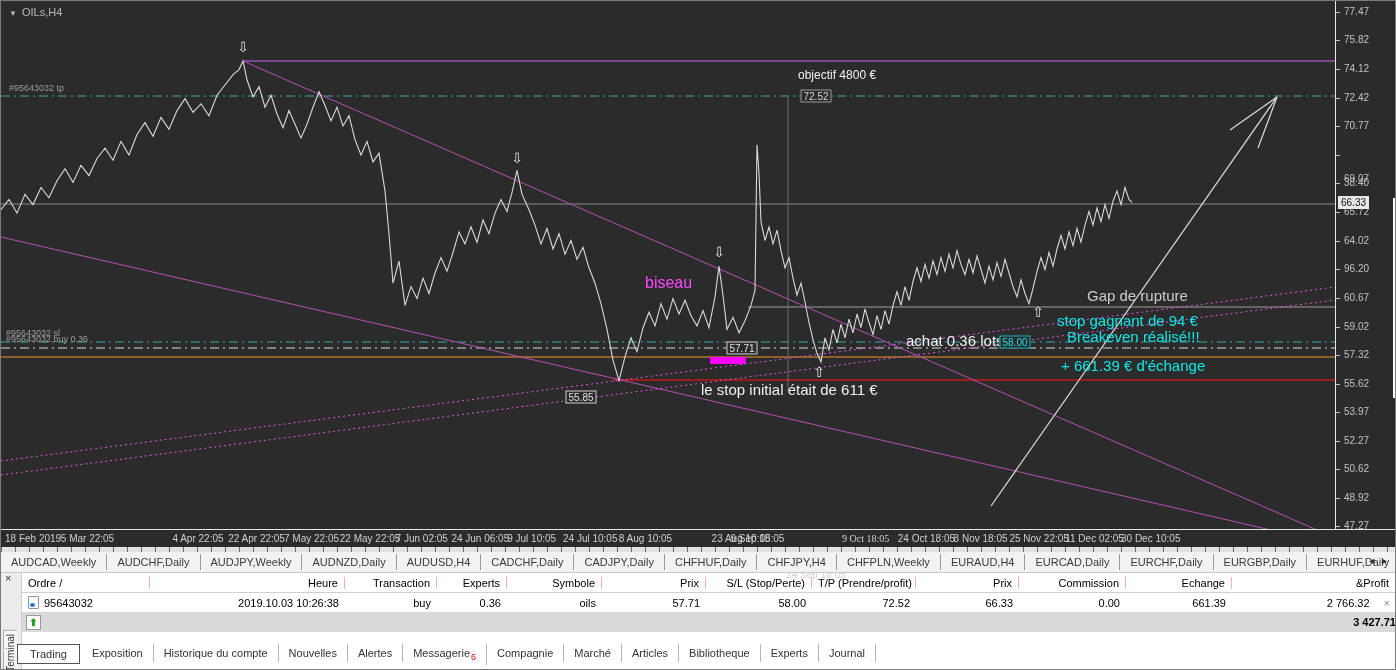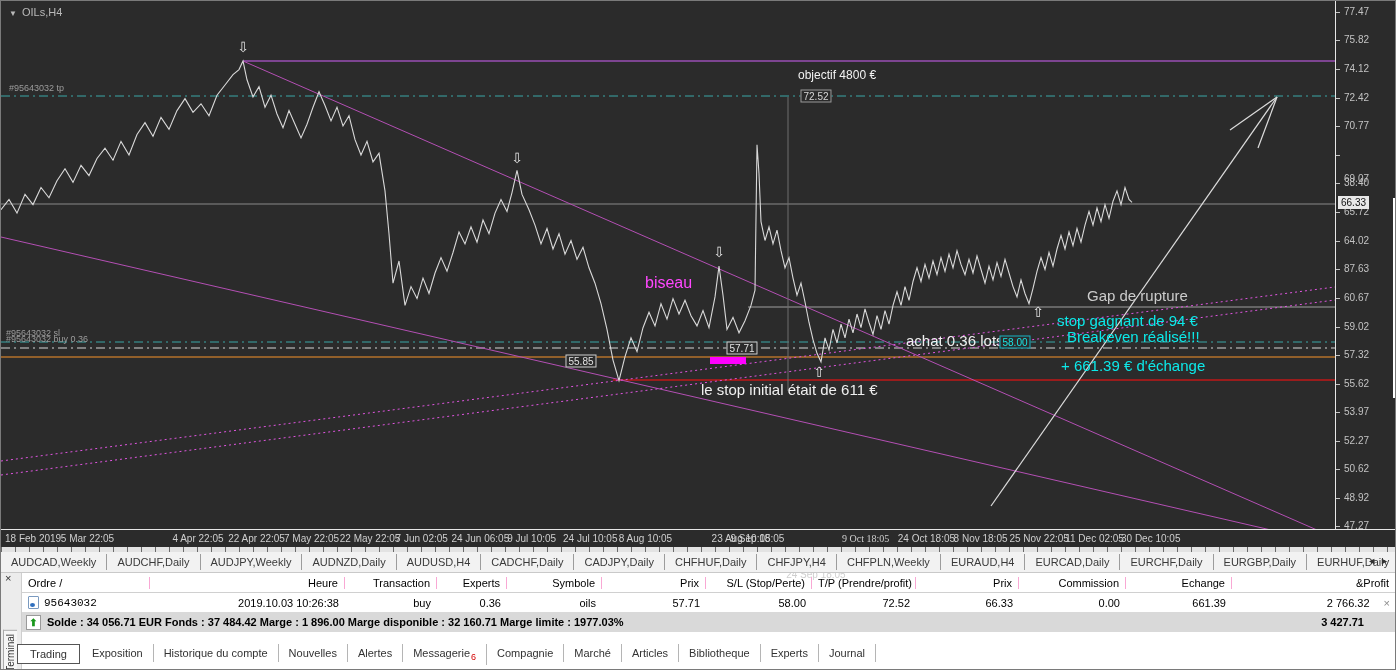--- a/index.html
+++ b/index.html
@@ -46,31 +46,31 @@
          writing-mode:vertical-rl;transform:rotate(180deg);border:1px solid #aaa;border-left:none;
          padding:3px 1px;background:#f6f6f6;}
   .tbl{position:absolute;left:21px;top:1px;width:1374px;}
   .trow{display:grid;align-items:center;height:19px;font-size:11px;color:#000;}
   .thead .cell{color:#000;}
   .cell{padding:0 6px;white-space:nowrap;overflow:hidden;}
   .cell.r{text-align:right;}
   .thead{border-bottom:1px solid #d0d0d0;}
   .thead .cell{border-right:1px solid #f9a8d4;}
   .orow{border-bottom:1px solid #ececec;}
-  .ordcell{display:flex;align-items:center;gap:5px;font-family:Liberation Mono, monospace;}
+  .ordcell{display:flex;align-items:center;gap:5px;}
   .doc-ic{display:inline-block;width:9px;height:11px;background:#fff;border:1px solid #7a9ac0;
           border-radius:1px;position:relative;}
   .doc-ic::after{content:"";position:absolute;left:1px;bottom:1px;width:5px;height:4px;
           border-radius:50%;background:#2f6fbf;}
   .xclose{color:#8a8a8a;font-size:11px;margin-left:14px;}
   .balrow{position:absolute;left:21px;top:40px;width:1374px;height:20px;background:#d9d9d9;
           display:flex;align-items:center;font-size:11px;font-weight:bold;color:#000;}
   .bal-ic{display:inline-flex;align-items:center;justify-content:center;width:13px;height:13px;
           background:#fff;border:1px solid #9a9a9a;color:#18971b;font-size:10px;margin:0 6px 0 4px;}
-  .bal-total{margin-left:auto;padding-right:32px;}
+  .bal-total{margin-left:auto;}
   
   .btabs{position:absolute;left:16px;top:72px;height:22px;display:flex;align-items:flex-start;}
   .btab{font-size:11px;color:#333;padding:3px 10px;border-right:1px solid #b5b5b5;
         white-space:nowrap;}
   .btab.active{background:#fff;border:1px solid #555;border-right:1px solid #555;
         margin-right:2px;padding:3px 12px;}
   .btab.active .lbl::first-letter{text-decoration:underline;}
   .badge{color:#d40000;font-size:9px;vertical-align:sub;margin-left:1px;}
 </style>
 </head>
@@ -108,21 +108,21 @@
         <div class="note" style="left: 797px; top: 68px; color: rgb(242, 242, 242); font-size: 12px;">objectif 4800 €</div>
         <div class="note" style="left: 644px; top: 274px; color: rgb(255, 71, 255); font-size: 16px;">biseau</div>
         <div class="note" style="left: 1086px; top: 287px; color: rgb(204, 204, 204); font-size: 15px;">Gap de rupture</div>
         <div class="note" style="left: 1056px; top: 312px; color: rgb(12, 233, 233); font-size: 15px;">stop gagnant de 94 €</div>
         <div class="note" style="left: 1066px; top: 328px; color: rgb(12, 233, 233); font-size: 15px;">Breakeven réalisé!!!</div>
         <div class="note" style="left: 905px; top: 332px; color: rgb(240, 240, 240); font-size: 15px;">achat 0.36 lots</div>
         <div class="note" style="left: 1060px; top: 357px; color: rgb(12, 233, 233); font-size: 15px;">+ 661.39 € d'échange</div>
         <div class="note" style="left: 700px; top: 381px; color: rgb(240, 240, 240); font-size: 15px;">le stop initial était de 611 €</div>
         <div class="ptag" style="left: 815px; top: 95px; color: rgb(214, 214, 214); border: 1px solid rgb(154, 154, 154);">72.52</div>
         <div class="ptag" style="left: 741px; top: 347px; color: rgb(226, 226, 226); border: 1px solid rgb(207, 207, 207);">57.71</div>
-        <div class="ptag" style="left: 580px; top: 360px; color: rgb(226, 226, 226); border: 1px solid rgb(207, 207, 207);">55.85</div>
+        <div class="ptag" style="left: 580px; top: 396px; color: rgb(226, 226, 226); border: 1px solid rgb(207, 207, 207);">55.85</div>
         <div class="ptag" style="left: 1014px; top: 341px; color: rgb(25, 229, 229); border: 1px solid rgb(25, 181, 197);">58.00</div>
         <div class="slabel" style="left: 8px; top: 82px;">#95643032 tp</div>
         <div class="slabel" style="left: 5px; top: 327px;">#95643032 sl</div>
         <div class="slabel" style="left: 5px; top: 333px;">#95643032 buy 0.36</div>
         <div class="mk" style="left: 242px; top: 46px;">⇩</div>
         <div class="mk" style="left: 516px; top: 157px;">⇩</div>
         <div class="mk" style="left: 718px; top: 251px;">⇩</div>
         <div class="mk" style="left: 818px; top: 371px;">⇧</div>
         <div class="mk" style="left: 1037px; top: 311px;">⇧</div>
       </div>
@@ -141,21 +141,21 @@
           <div class="pa-l" style="top: 119px;">70.77</div>
           <div class="pa-t" style="top: 154px;"></div>
           <div class="pa-l" style="top: 148px; margin-top: 24px;">69.07</div>
           <div class="pa-t" style="top: 182px;"></div>
           <div class="pa-l" style="top: 176px;">38.40</div>
           <div class="pa-t" style="top: 211px;"></div>
           <div class="pa-l" style="top: 205px;">65.72</div>
           <div class="pa-t" style="top: 240px;"></div>
           <div class="pa-l" style="top: 234px;">64.02</div>
           <div class="pa-t" style="top: 268px;"></div>
-          <div class="pa-l" style="top: 262px;">87.63</div>
+          <div class="pa-l" style="top: 262px;">96.20</div>
           <div class="pa-t" style="top: 297px;"></div>
           <div class="pa-l" style="top: 291px;">60.67</div>
           <div class="pa-t" style="top: 326px;"></div>
           <div class="pa-l" style="top: 320px;">59.02</div>
           <div class="pa-t" style="top: 354px;"></div>
           <div class="pa-l" style="top: 348px;">57.32</div>
           <div class="pa-t" style="top: 383px;"></div>
           <div class="pa-l" style="top: 377px;">55.62</div>
           <div class="pa-t" style="top: 411px;"></div>
           <div class="pa-l" style="top: 405px;">53.97</div>
@@ -258,21 +258,20 @@
           <div class="cell r">72.52</div>
           <div class="cell r">66.33</div>
           <div class="cell r">0.00</div>
           <div class="cell r">661.39</div>
           <div class="cell r"><span>2 766.32</span><span class="xclose">×</span></div>
         </div>
     </div>
 
     <div class="balrow">
       <span class="bal-ic">⬆</span>
-      <span>Solde : 34 056.71 EUR   Fonds : 37 484.42   Marge : 1 896.00   Marge disponible : 32 160.71   Marge limite : 1977.03%</span>
       <span class="bal-total">3 427.71</span>
     </div>
 
     <div class="btabs" id="btabs">
         <div class="btab active"><span class="lbl">Trading</span></div>
         <div class="btab"><span class="lbl">Exposition</span></div>
         <div class="btab"><span class="lbl">Historique du compte</span></div>
         <div class="btab"><span class="lbl">Nouvelles</span></div>
         <div class="btab"><span class="lbl">Alertes</span></div>
         <div class="btab"><span class="lbl">Messagerie</span><span class="badge">6</span></div>

